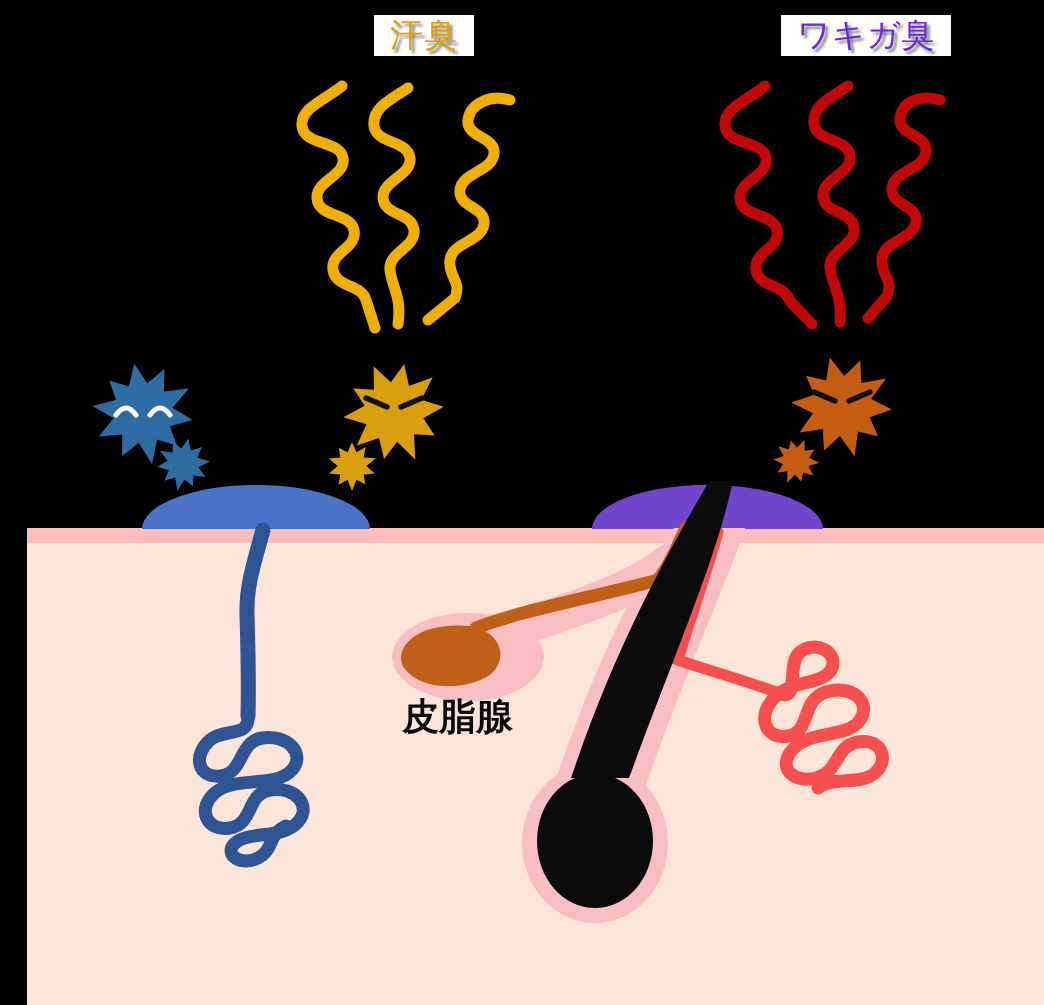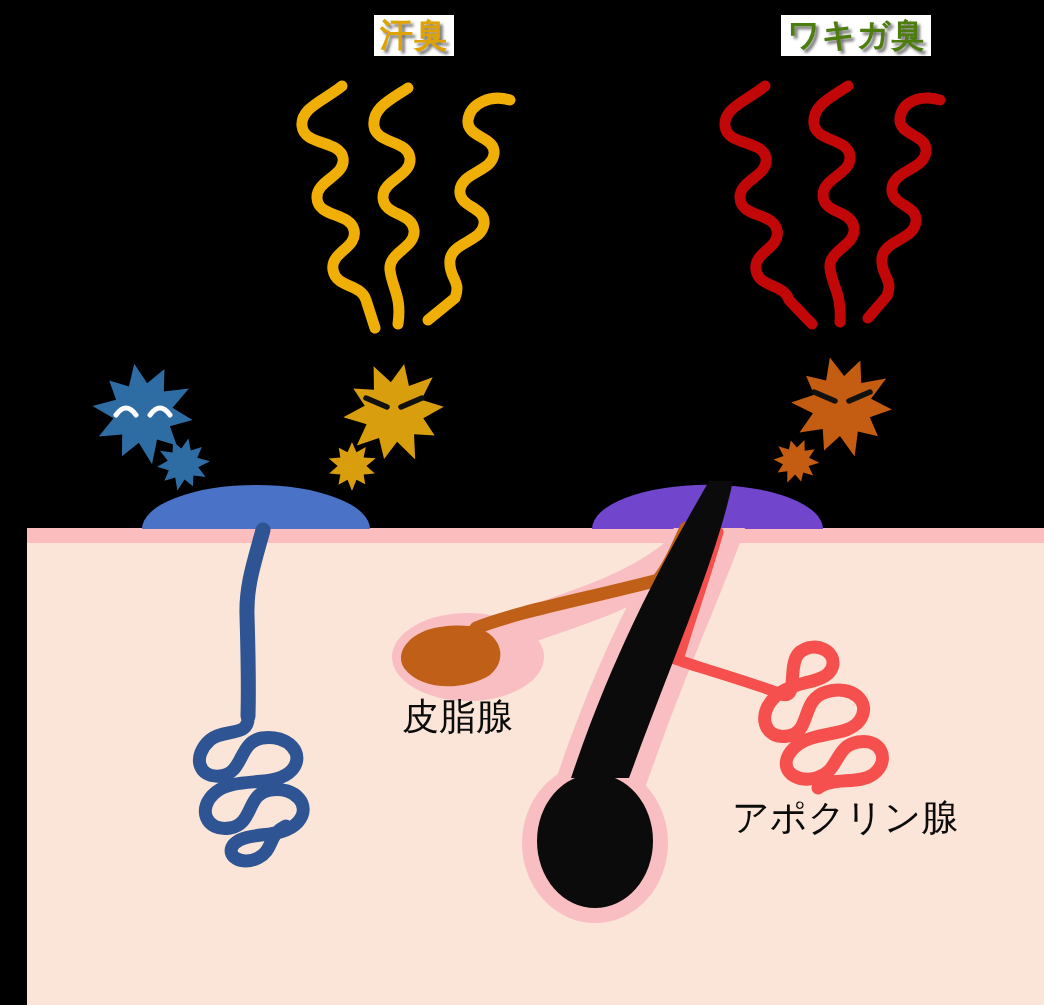--- a/index.html
+++ b/index.html
@@ -7,34 +7,34 @@
     position:relative;
     width:1044px;height:1005px;
     background:#000;
     overflow:hidden;
     font-family:"Liberation Sans","DejaVu Sans",sans-serif;
   }
   .art{position:absolute;left:0;top:0;}
   .odor-label{
     position:absolute;
     background:#fff;
-    font-weight:bold;
+    font-weight:normal;
     font-size:33px;
     line-height:1.12;
-    padding:2px 6px;
+    padding:2px 16px;
     letter-spacing:1px;
     text-shadow:3px 3px 3px rgba(110,110,110,.95);
     white-space:nowrap;
   }
   .odor-label.sweat{left:374px;top:15px;color:#DFA204;}
-  .odor-label.wakiga{left:781px;top:15px;color:#4d7c0f;}
+  .odor-label.wakiga{left:781px;top:15px;color:#6d28d9;}
   .gland-label{
     position:absolute;
     color:#0b0b0b;
-    font-weight:normal;
+    font-weight:bold;
     font-size:37px;
     white-space:nowrap;
   }
   .gland-label.sebaceous{left:402px;top:692px;}
   .gland-label.eccrine{left:162px;top:856px;}
   .gland-label.apocrine{left:732px;top:793px;}
 </style>
 </head>
 <body>
 
@@ -109,15 +109,14 @@
         <path d="M -28 -12 L -7 -3"></path>
         <path d="M 7 -3 L 28 -12"></path>
       </g>
     </g>
   </svg>
 
   <div class="odor-label sweat">汗臭</div>
   <div class="odor-label wakiga">ワキガ臭</div>
 
   <div class="gland-label sebaceous">皮脂腺</div>
-  <div class="gland-label apocrine">アポクリン腺</div>
 
 </div>
 
 </body></html>

